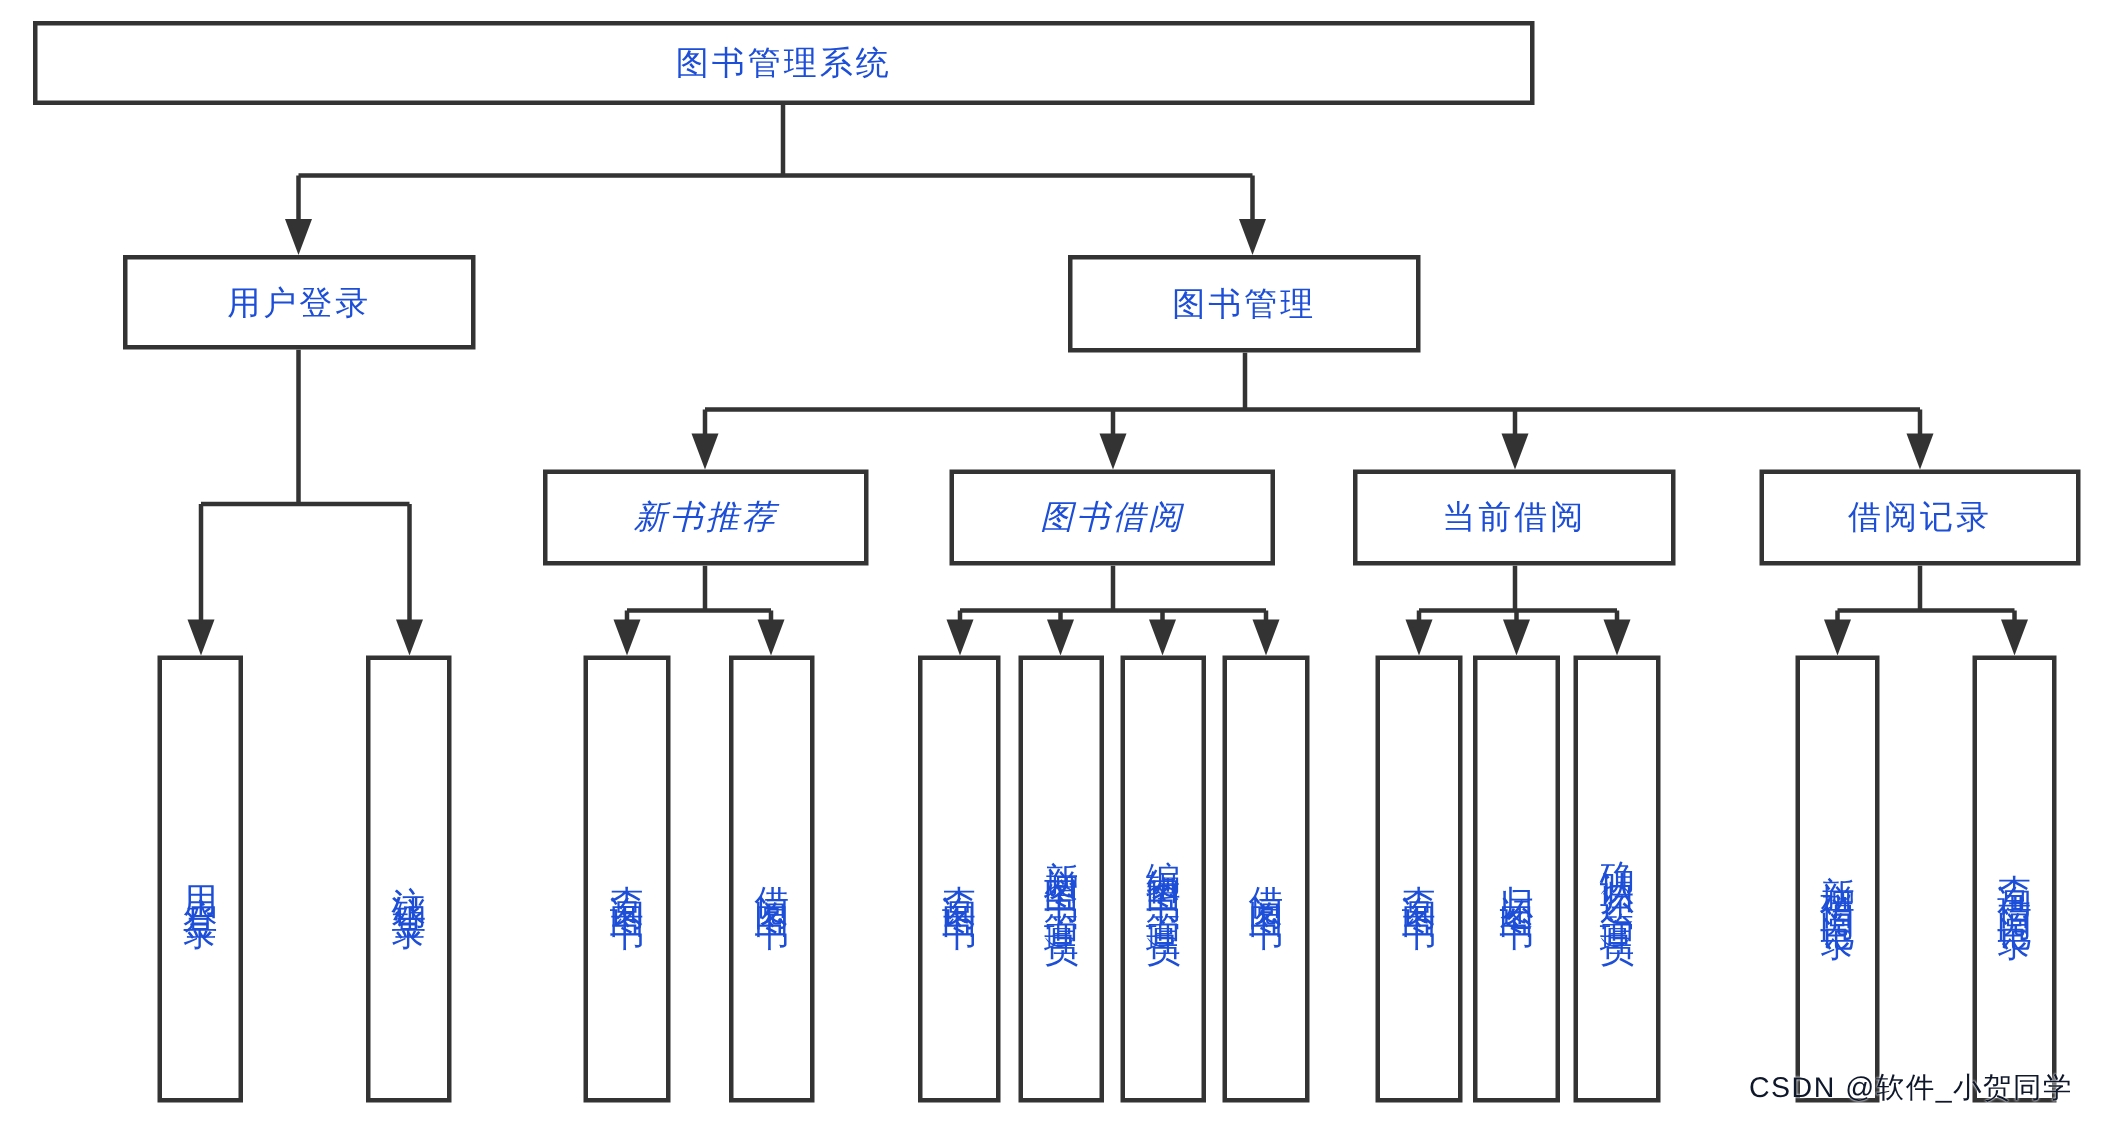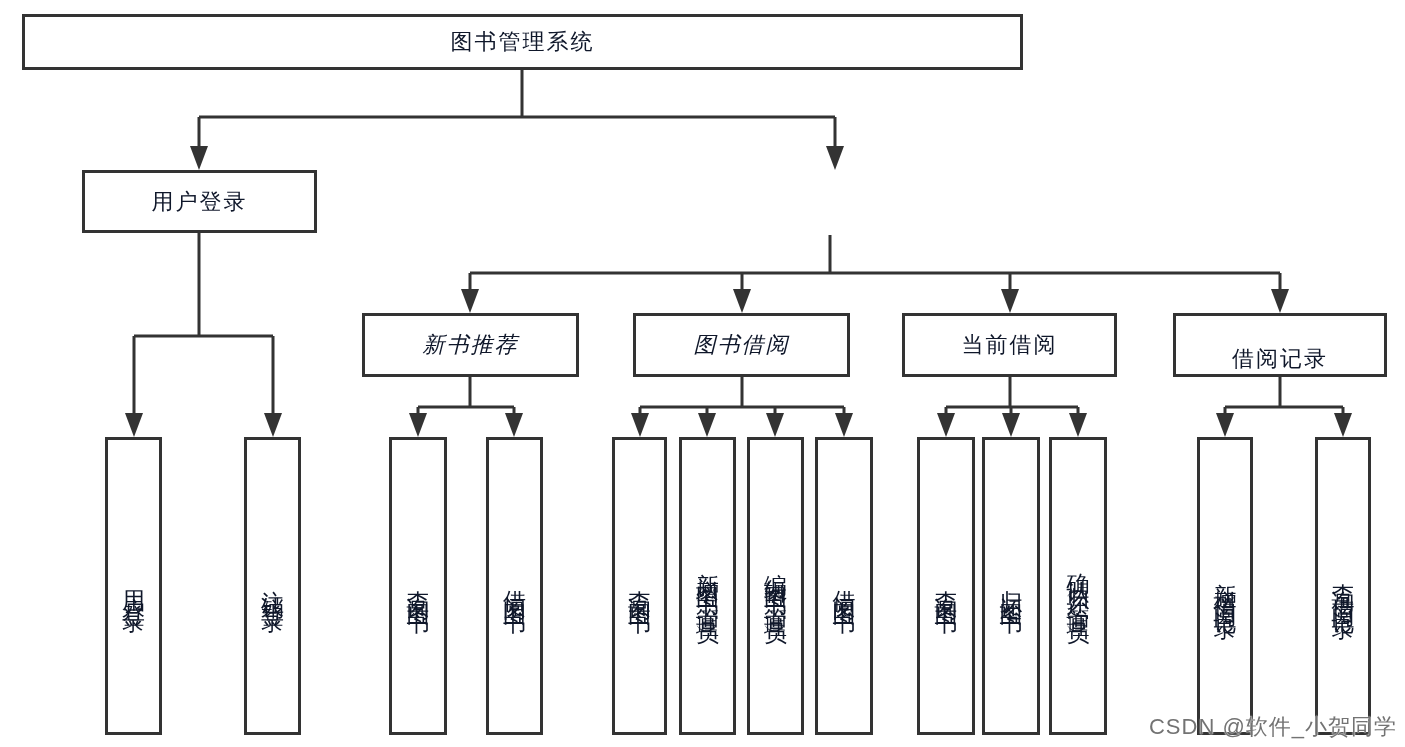--- a/index.html
+++ b/index.html
@@ -25,42 +25,42 @@
     height: 747px;
   }
   .box {
     position: absolute;
     background: #ffffff;
     border: 3px solid #333333;
     box-sizing: border-box;
     display: flex;
     align-items: center;
     justify-content: center;
-    color: #0f172a;
+    color: #1d4ed8;
   }
   .h-label {
     font-size: 22px;
     letter-spacing: 2px;
     white-space: nowrap;
   }
   .v-box span {
     writing-mode: vertical-rl;
     text-orientation: mixed;
     font-size: 23px;
     letter-spacing: 7px;
     line-height: 1;
     white-space: nowrap;
   }
   #watermark {
     position: absolute;
     top: 712px;
-    right: 8px;
-    font-size: 22px;
+    right: 23px;
+    font-size: 19px;
     letter-spacing: 1px;
-    color: #737373;
+    color: #0f172a;
     text-shadow: 0 0 2px #ffffff, 0 0 1px #ffffff;
     white-space: nowrap;
     z-index: 5;
   }
 </style>
 </head>
 <body>
 
 <div id="stage">
 
@@ -107,31 +107,34 @@
     </g>
   </svg>
 
   <div class="box" style="left:22px; top:14px; width:1001px; height:56px;">
     <span class="h-label">图书管理系统</span>
   </div>
 
   <div class="box" style="left:82px; top:170px; width:235px; height:63px;">
     <span class="h-label">用户登录</span>
   </div>
+  <div class="box" style="left:712px; top:170px; width:235px; height:65px;">
+    <span class="h-label">图书管理</span>
+  </div>
 
   <div class="box" style="left:362px; top:313px; width:217px; height:64px;font-style:italic;">
     <span class="h-label">新书推荐</span>
   </div>
   <div class="box" style="left:633px; top:313px; width:217px; height:64px;font-style:italic;">
     <span class="h-label">图书借阅</span>
   </div>
   <div class="box" style="left:902px; top:313px; width:215px; height:64px;">
     <span class="h-label">当前借阅</span>
   </div>
-  <div class="box" style="left:1173px; top:313px; width:214px; height:64px;align-items:flex-end;">
+  <div class="box" style="left:1173px; top:313px; width:214px; height:64px;">
     <span class="h-label">借阅记录</span>
   </div>
 
   <div class="box v-box" style="left:105px; top:437px; width:57px; height:298px;">
     <span>用户登录</span>
   </div>
   <div class="box v-box" style="left:244px; top:437px; width:57px; height:298px;">
     <span>注销登录</span>
   </div>
 

